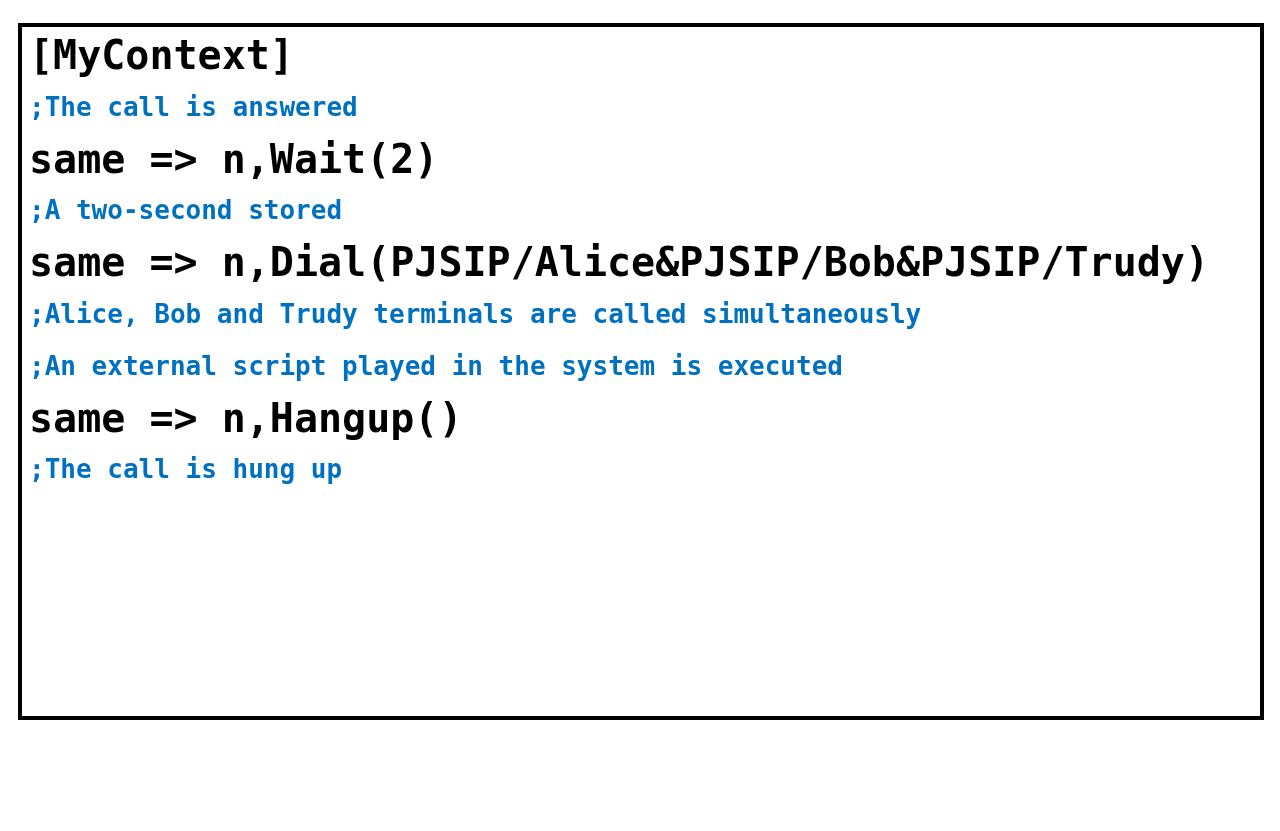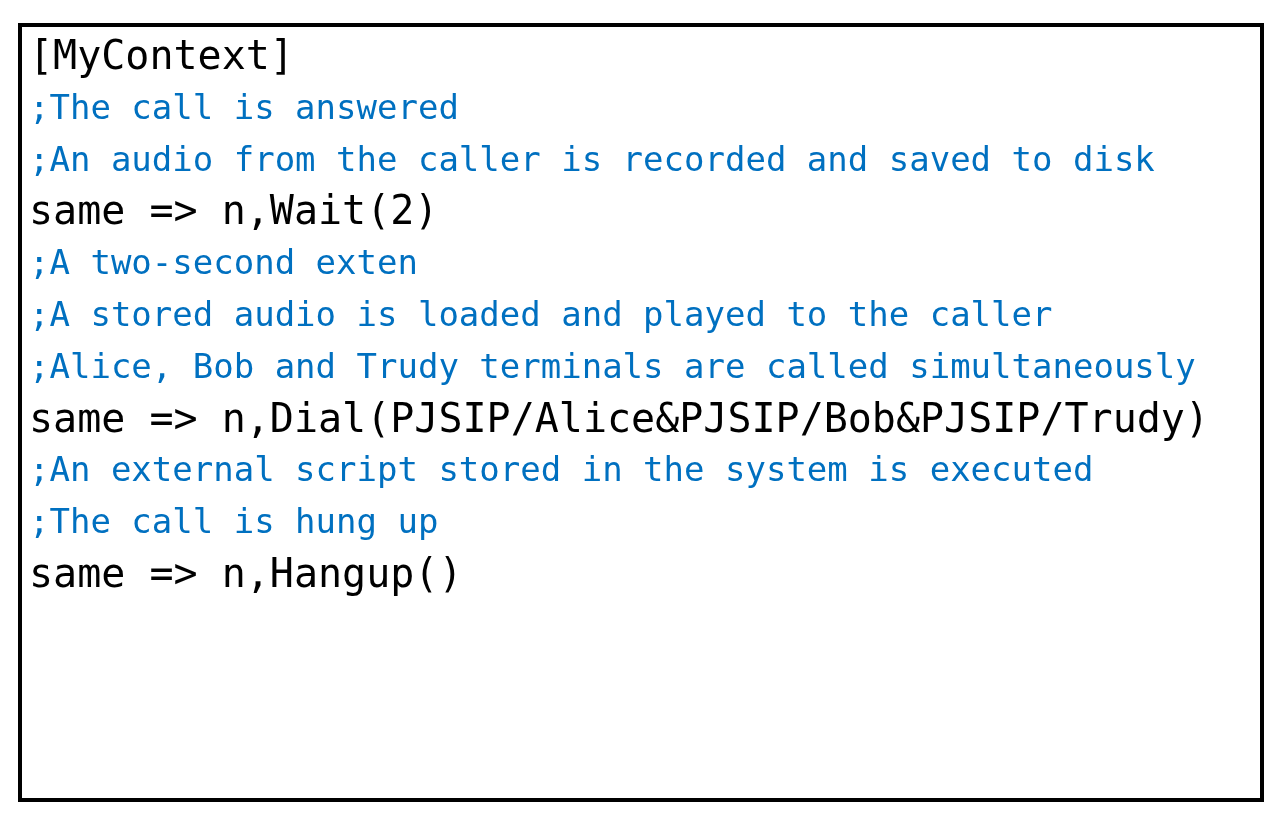--- a/index.html
+++ b/index.html
@@ -8,49 +8,48 @@
     height: 831px;
     background: #ffffff;
     overflow: hidden;
     font-family: "DejaVu Sans Mono", "Liberation Mono", monospace;
   }
   .code-frame {
     position: absolute;
     left: 18px;
     top: 23px;
     width: 1246px;
-    height: 779px;
+    height: 697px;
     border: 4px solid #000000;
     background: #ffffff;
     padding: 3px 0 0 7px;
     overflow: hidden;
+    font-weight: bold;
   }
   .line {
     line-height: 51.8px;
     white-space: pre;
   }
   .line.code {
     font-size: 40px;
     color: #000000;
   }
   .line.comment {
-    font-size: 34px;
+    font-size: 26px;
     color: #0070C0;
   }
 </style>
 </head>
 <body>
 
 <div class="code-frame">
   <div id="code-lines">
       <div class="line code">[MyContext]</div>
       <div class="line comment">;The call is answered</div>
-      <div class="line comment">;An audio from the caller is recorded and saved to disk</div>
       <div class="line code">same =&gt; n,Wait(2)</div>
-      <div class="line comment">;A two-second exten</div>
-      <div class="line comment">;A stored audio is loaded and played to the caller</div>
+      <div class="line comment">;A two-second stored</div>
+      <div class="line code">same =&gt; n,Dial(PJSIP/Alice&amp;PJSIP/Bob&amp;PJSIP/Trudy)</div>
       <div class="line comment">;Alice, Bob and Trudy terminals are called simultaneously</div>
-      <div class="line code">same =&gt; n,Dial(PJSIP/Alice&amp;PJSIP/Bob&amp;PJSIP/Trudy)</div>
-      <div class="line comment">;An external script stored in the system is executed</div>
+      <div class="line comment">;An external script played in the system is executed</div>
+      <div class="line code">same =&gt; n,Hangup()</div>
       <div class="line comment">;The call is hung up</div>
-      <div class="line code">same =&gt; n,Hangup()</div>
     </div>
 </div>
 
 </body></html>

